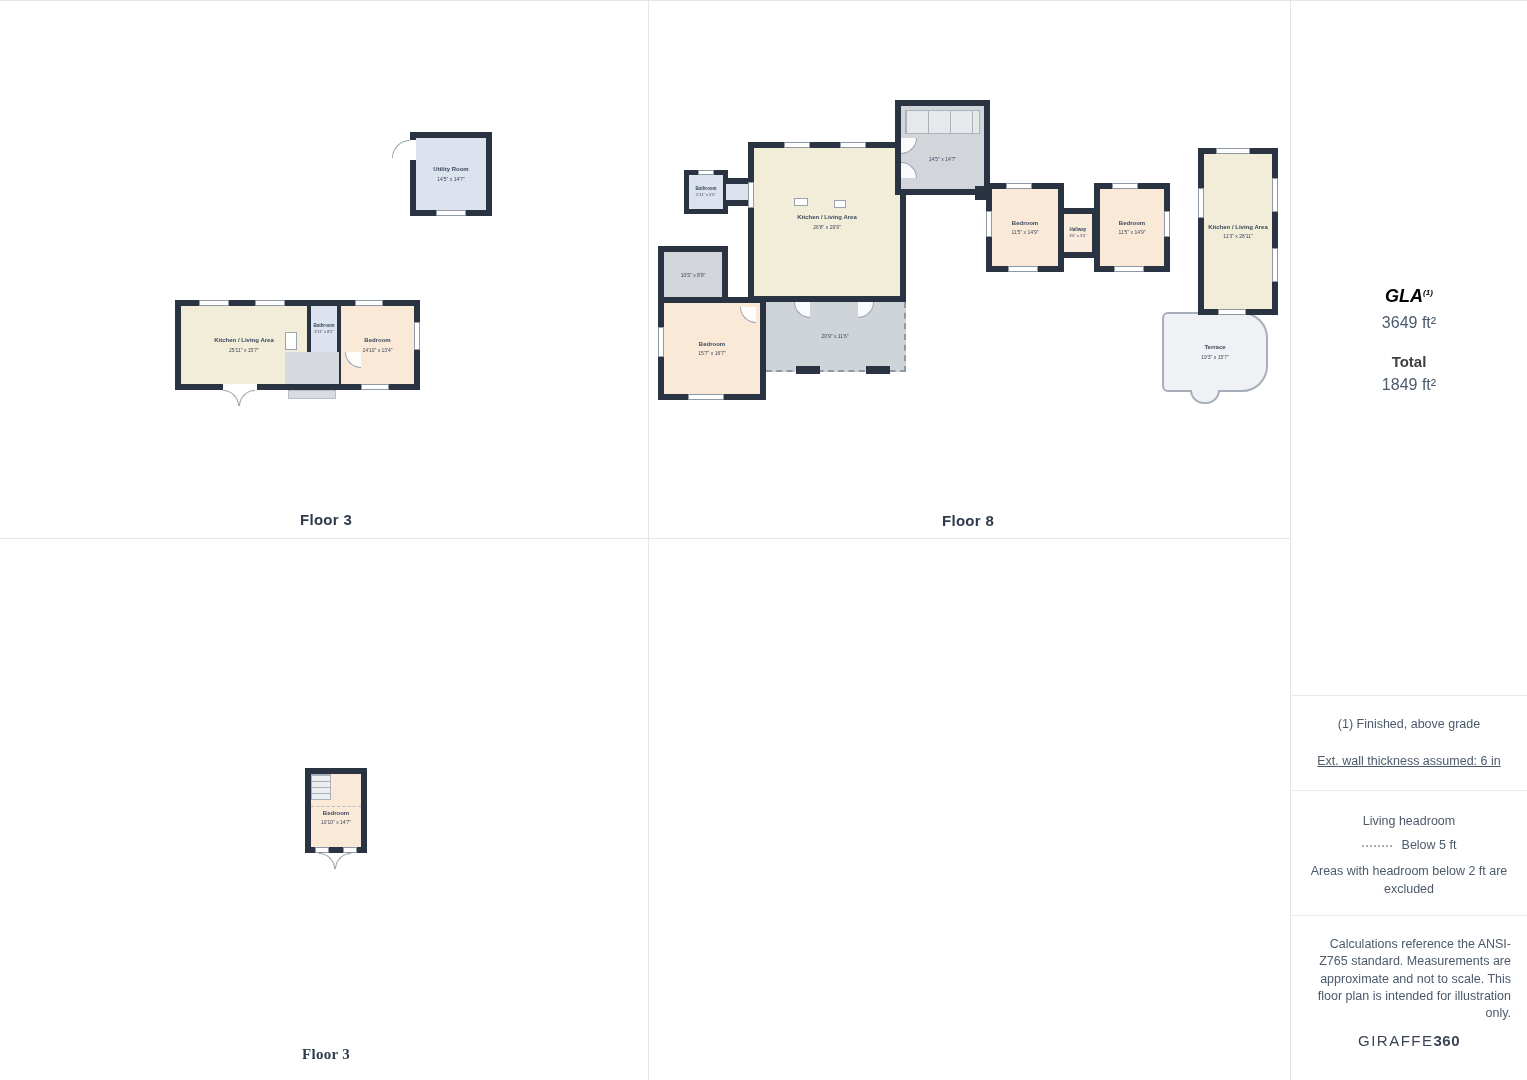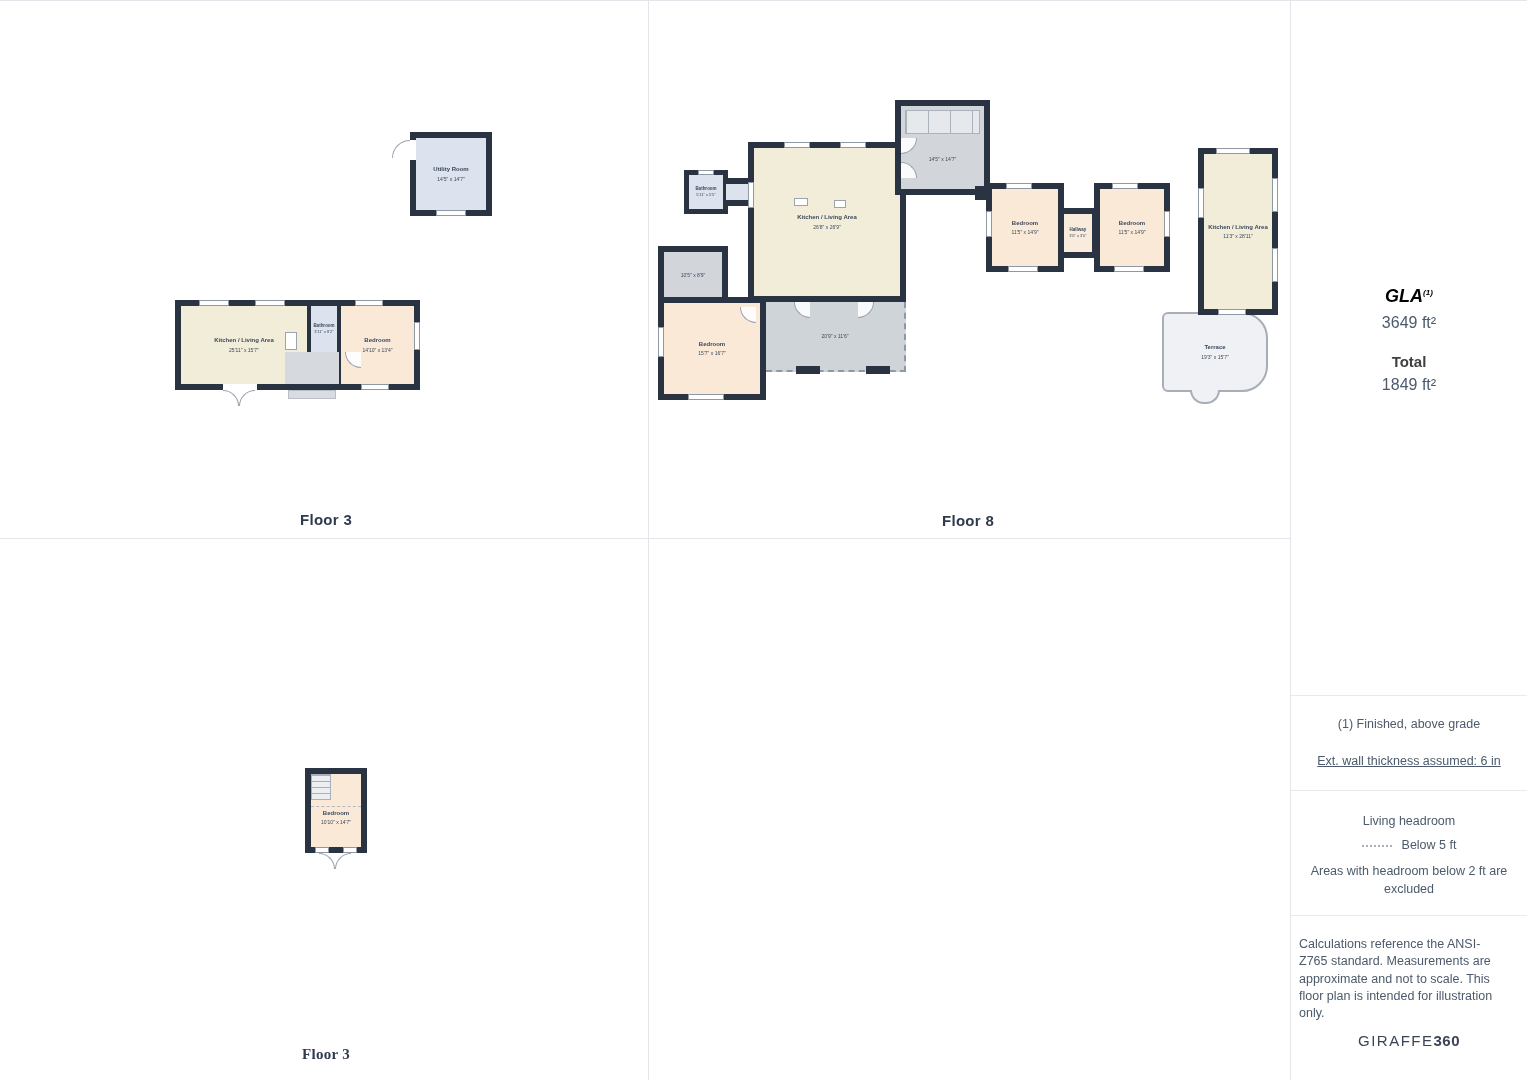--- a/index.html
+++ b/index.html
@@ -50,21 +50,21 @@
   .gla-block { position:absolute; top:286px; width:100%; text-align:center; }
   .gla-title { font-weight:700; font-size:18px; color:#000000;font-style:italic; }
   .gla-title sup { font-size:8px; font-weight:700; }
   .gla-value { font-size:16px; margin-top:7px; }
   .total-title { font-weight:700; font-size:15px; color:#404040; margin-top:21px; }
   .total-value { font-size:16px; margin-top:6px; }
   .sb-note { position:absolute; width:100%; text-align:center; font-size:12.5px; }
   .legend-row { position:absolute; width:100%; text-align:center; font-size:12.5px; }
   .legend-dash { display:inline-block; width:30px; border-top:2px dotted #a7aeb8; margin-right:10px; vertical-align:middle; }
   .sb-note.two-line { left:13px; width:210px; line-height:1.45; }
-  .disclaimer { position:absolute; top:936px; left:8px; width:196px; text-align:left; font-size:12.5px; line-height:1.38; }
+  .disclaimer { position:absolute; top:936px; left:24px; width:196px; text-align:right; font-size:12.5px; line-height:1.38; }
   .brand { position:absolute; top:1032px; width:100%; text-align:center; font-size:15px; color:#3a4454; }
   .brand .b1 { letter-spacing:1.5px; }
   .brand .b2 { font-weight:700; letter-spacing:0.5px;text-align:center; }
 </style>
 </head>
 <body>
 
 <div class="page">
 
   <div class="gridline" style="left:0;top:0;width:1527px;height:1px;"></div>

